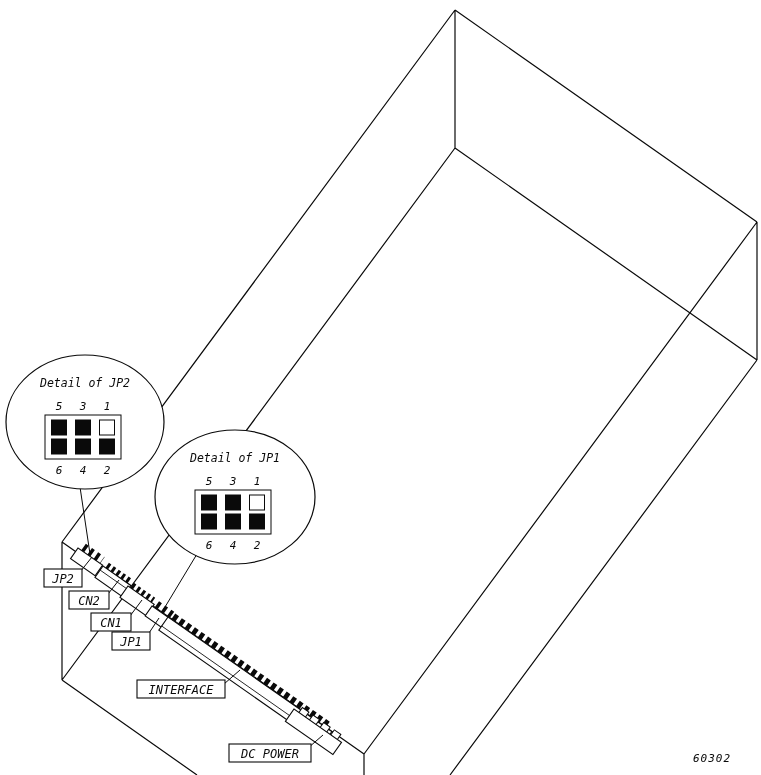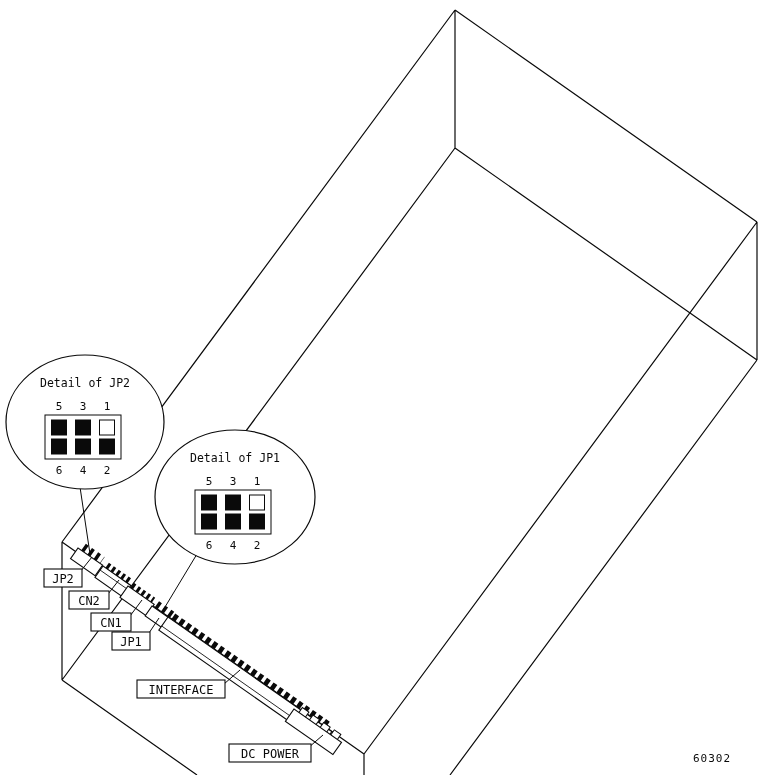--- a/index.html
+++ b/index.html
@@ -1,16 +1,16 @@
 <!DOCTYPE html>
 <html><head>
 <meta charset="utf-8">
 <style>
   html,body{margin:0;padding:0;background:#ffffff;}
-  .page{position:relative;width:761px;height:775px;background:#ffffff;overflow:hidden;}
+  .page{position:relative;width:761px;height:775px;background:#ffffff;overflow:hidden;font-style:italic;}
   svg{display:block;}
   svg text{font-family:"DejaVu Sans Mono","Liberation Mono",monospace;fill:#0a0a0a;}
   .callout-label{font-size:12px;}
   .pin-num{font-size:11px;}
   .detail-title{font-size:11.5px;}
   .fig-num{font-size:11px;letter-spacing:1px;}
 </style>
 </head>
 <body>
 

